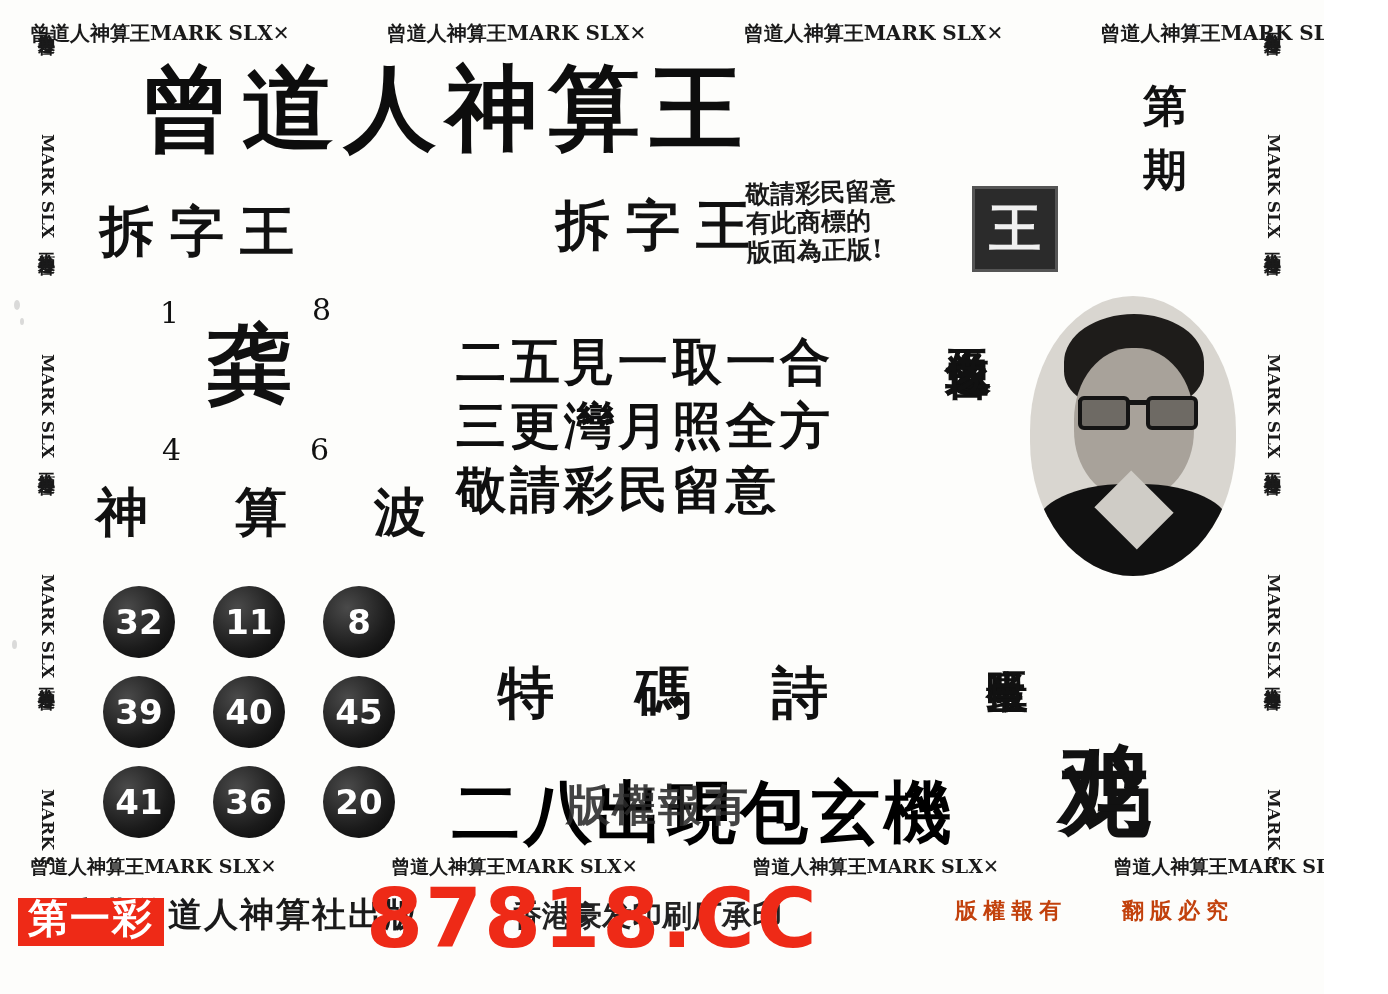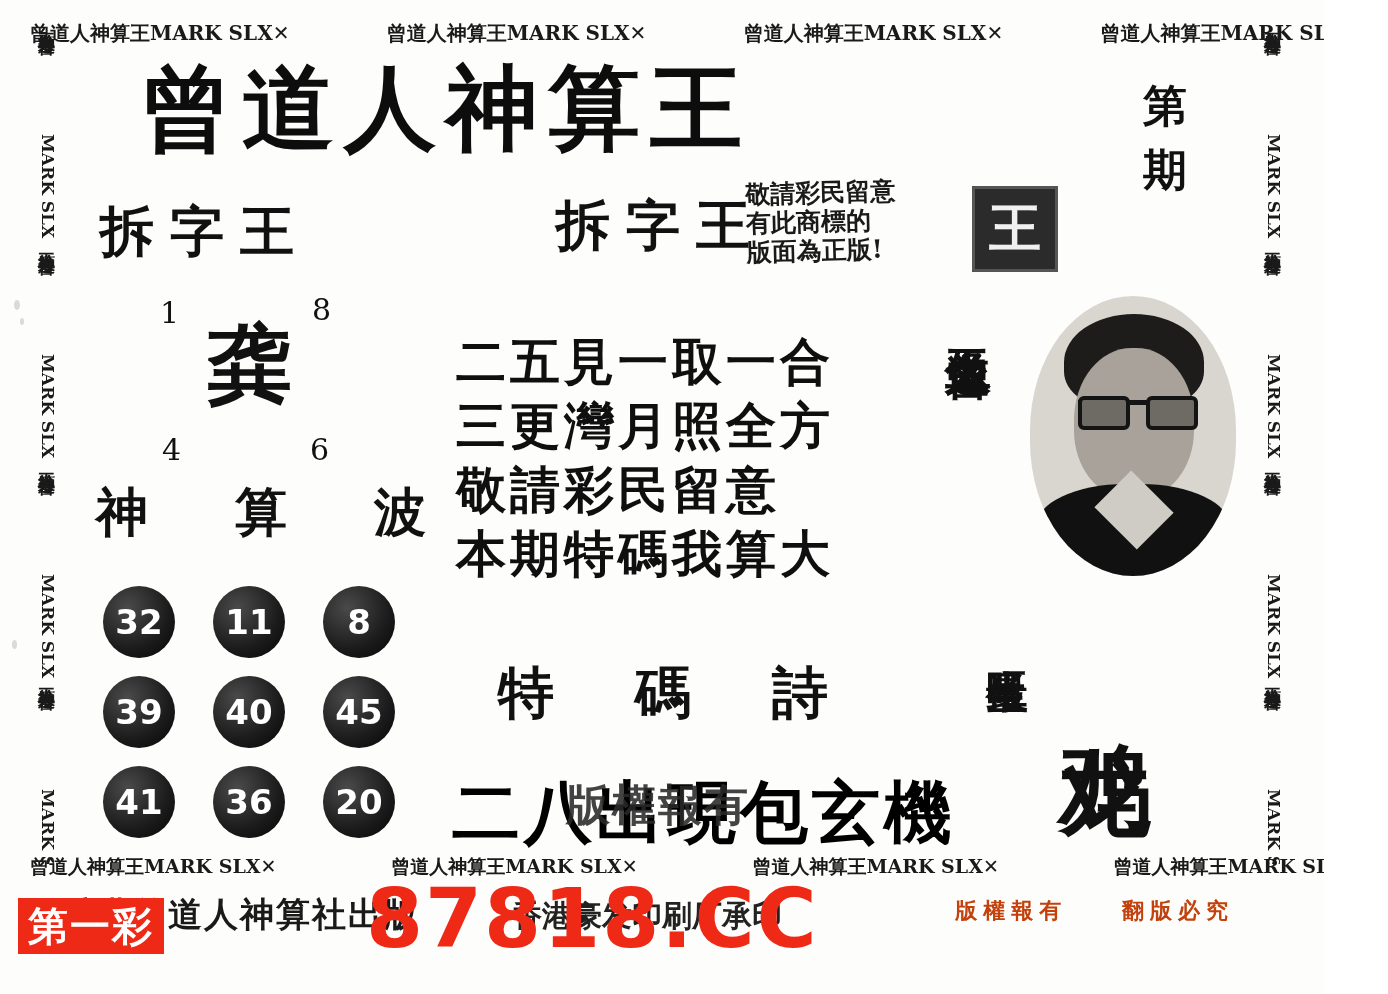--- a/index.html
+++ b/index.html
@@ -385,21 +385,21 @@
   
   .promo-badge {
     position: absolute;
     top: 898px;
     left: 18px;
     background: #ee2a17;
     color: #fff;
     font-family: "DejaVu Serif", serif;
     font-weight: bold;
     font-size: 40px;
-    padding: 8px 10px 8px 10px;
+    padding: 0 10px 8px 10px;
     letter-spacing: 2px;
     line-height: 1;
   }
   .promo-url {
     position: absolute;
     top: 878px;
     left: 358px;
     color: #ee2a17;
     font-family: "DejaVu Sans", sans-serif;
     font-weight: bold;
@@ -480,21 +480,20 @@
     <div>敬請彩民留意</div>
     <div>有此商標的</div>
     <div>版面為正版!</div>
   </div>
   <div class="stamp-box">王</div>
 
   <div class="poem">
     <div>二五見一取一合</div>
     <div>三更灣月照全方</div>
     <div>敬請彩民留意</div>
-    <div>本期特碼我算大</div>
   </div>
 
   <div class="sec-head">
     <span>神</span>
     <span>算</span>
     <span>波</span>
   </div>
 
   <div class="balls">
     <div class="ball">32</div>

